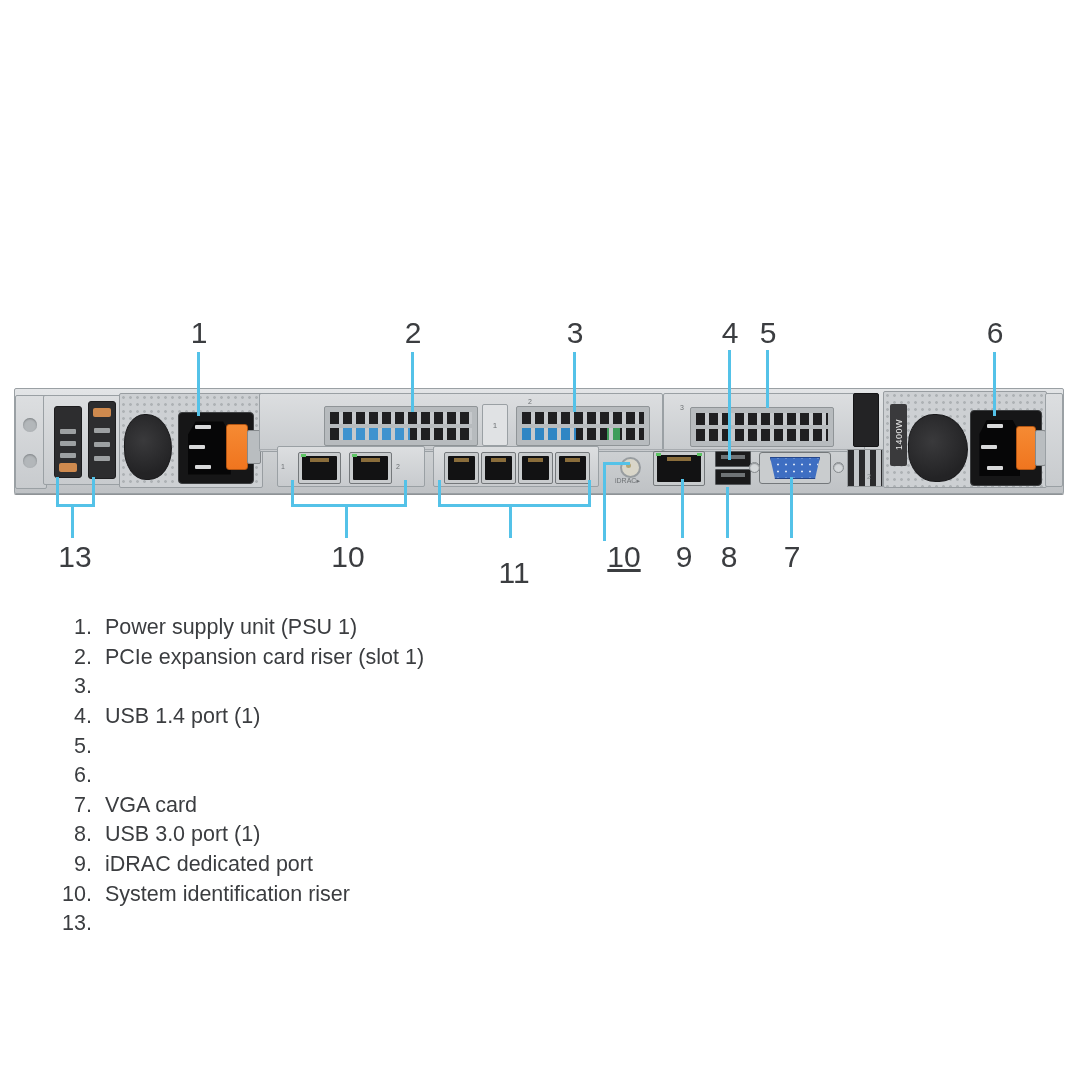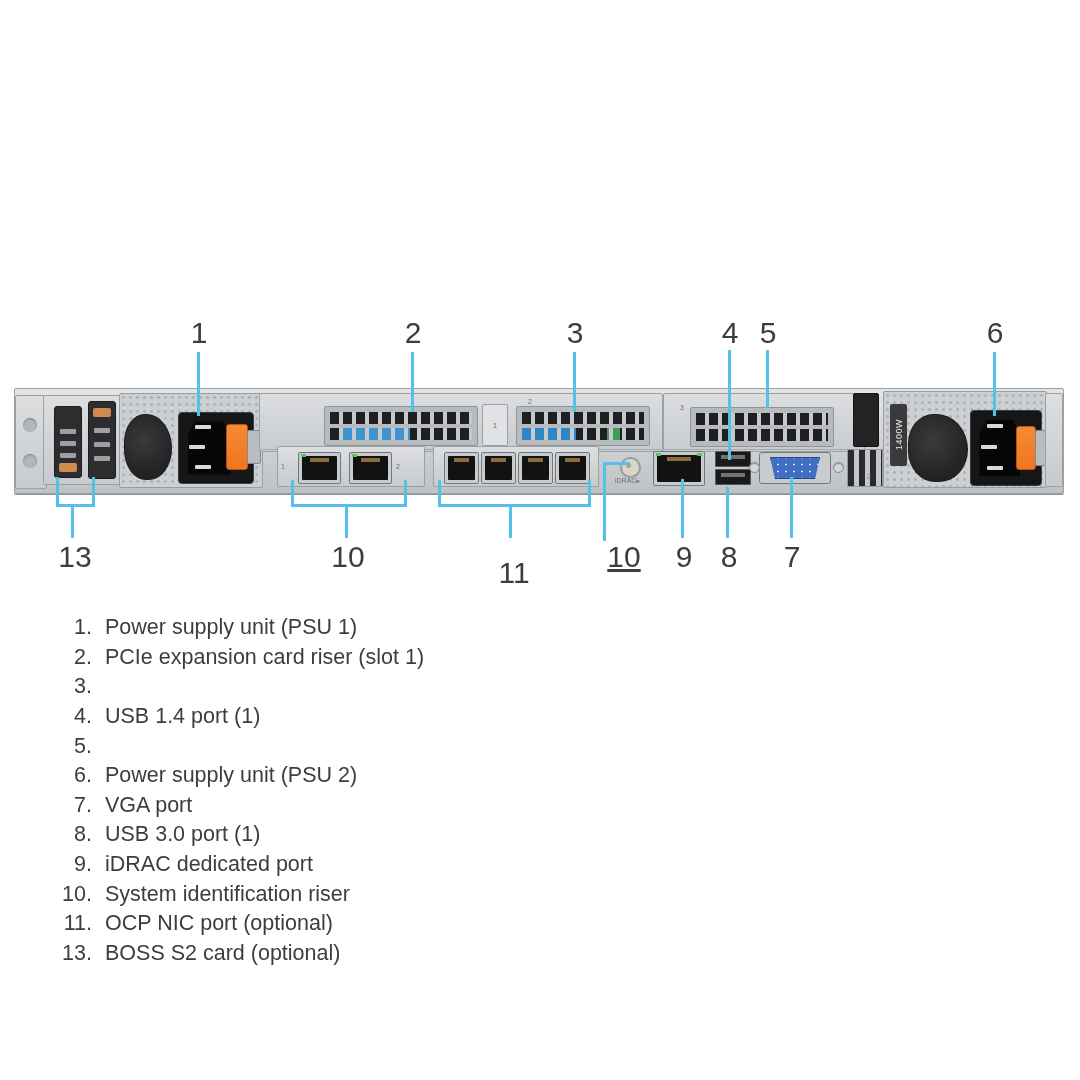--- a/index.html
+++ b/index.html
@@ -266,41 +266,35 @@
     </div>
     <div class="lrow">
       <span class="lnum">4.</span>
       <span class="llabel">USB 1.4 port (1)</span>
     </div>
     <div class="lrow">
       <span class="lnum">5.</span>
     </div>
     <div class="lrow">
       <span class="lnum">6.</span>
-      <span class="llabel">Power supply unit (PSU 2)</span>
     </div>
     <div class="lrow">
       <span class="lnum">7.</span>
-      <span class="llabel">VGA port</span>
+      <span class="llabel">VGA card</span>
     </div>
     <div class="lrow">
       <span class="lnum">8.</span>
       <span class="llabel">USB 3.0 port (1)</span>
     </div>
     <div class="lrow">
       <span class="lnum">9.</span>
       <span class="llabel">iDRAC dedicated port</span>
     </div>
     <div class="lrow">
       <span class="lnum">10.</span>
       <span class="llabel">System identification riser</span>
     </div>
     <div class="lrow">
-      <span class="lnum">11.</span>
-      <span class="llabel">OCP NIC port (optional)</span>
-    </div>
-    <div class="lrow">
       <span class="lnum">13.</span>
-      <span class="llabel">BOSS S2 card (optional)</span>
     </div>
   </div>
 
 </div>
 
 </body></html>

